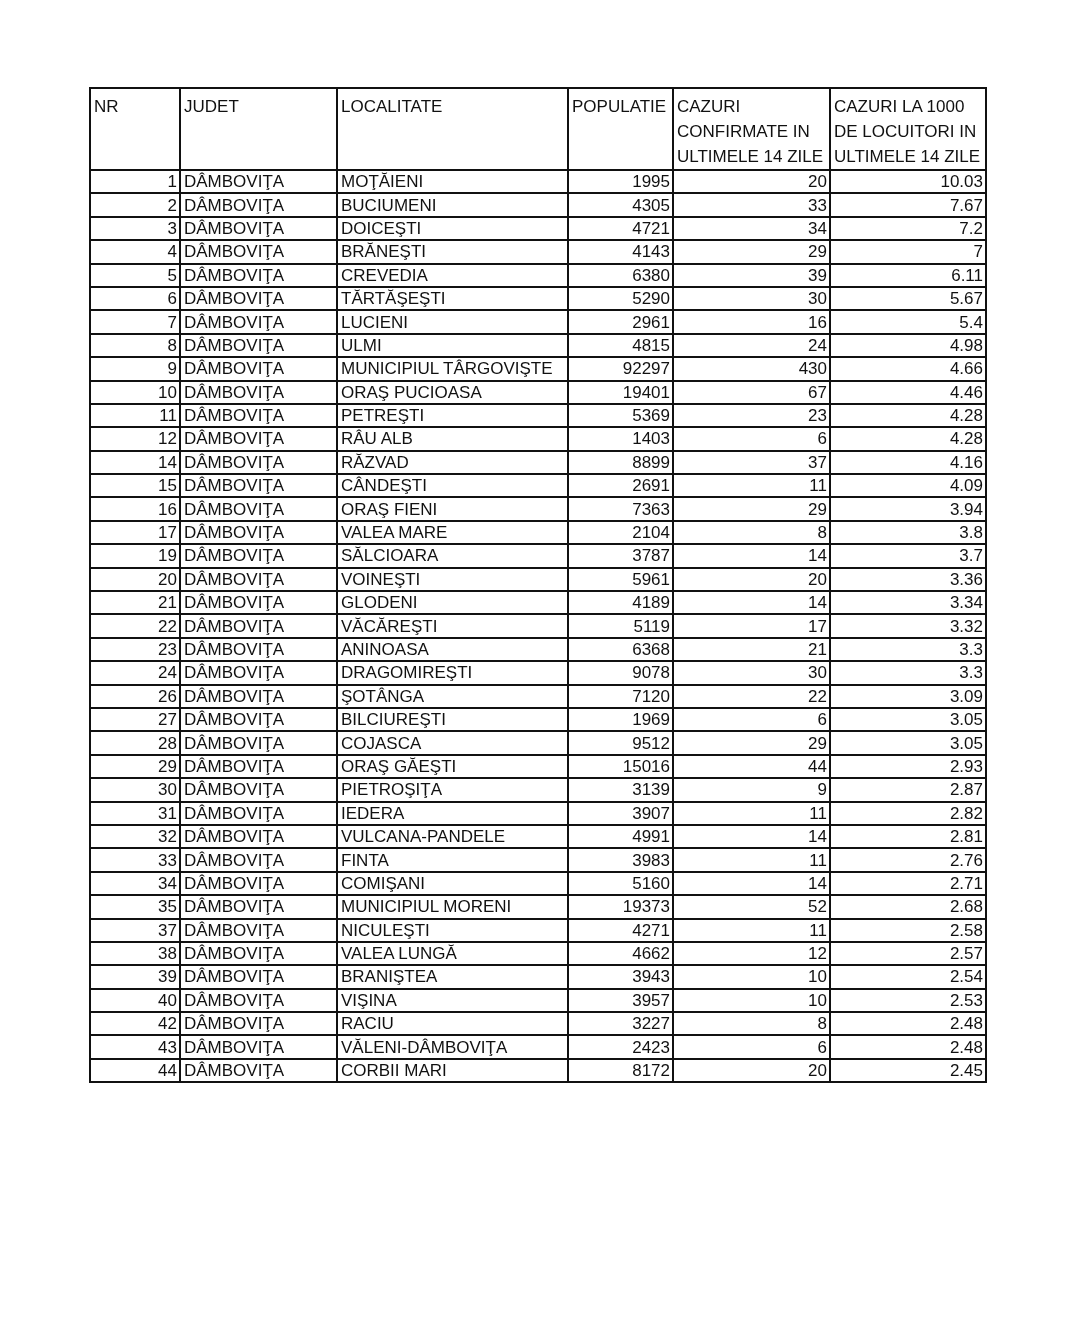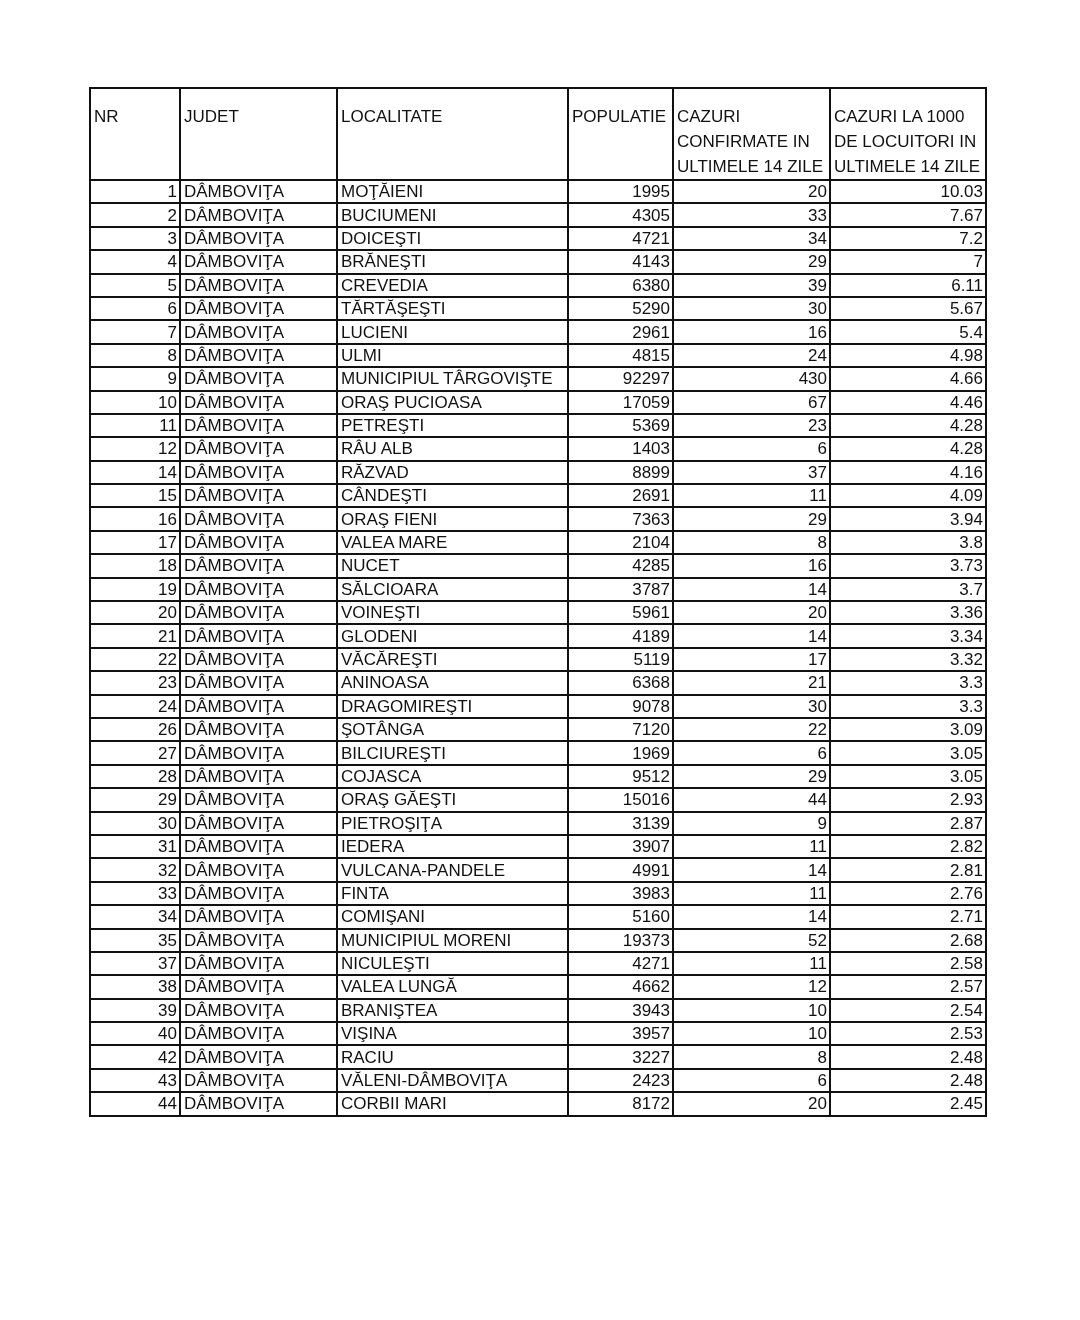--- a/index.html
+++ b/index.html
@@ -6,21 +6,21 @@
   body { width: 1080px; height: 1320px; position: relative; overflow: hidden; font-family: "Liberation Sans", "DejaVu Sans", sans-serif; color: #111; }
   .sheet { position: absolute; left: 89px; top: 87px; }
   table { border-collapse: collapse; table-layout: fixed; width: 896px; border: 2.5px solid #111; }
   col.c-nr { width: 90px; }
   col.c-judet { width: 157px; }
   col.c-loc { width: 231px; }
   col.c-pop { width: 105px; }
   col.c-caz { width: 157px; }
   col.c-rate { width: 156px; }
   th, td { border: 2px solid #111; padding: 0 2px 0 3px; font-size: 17px; line-height: 21px; white-space: nowrap; overflow: hidden; }
-  th { font-weight: normal; text-align: left; vertical-align: top; height: 72px; line-height: 25px; padding-top: 15px; white-space: normal; }
+  th { font-weight: normal; text-align: left; vertical-align: top; height: 72px; line-height: 25px; padding-top: 5px; white-space: normal; }
   td { height: 21.4px; }
   td.num { text-align: right; }
   td.txt { text-align: left; }
 </style>
 </head>
 <body>
 
 <div class="sheet">
   <table>
     <colgroup>
@@ -111,21 +111,21 @@
           <td class="txt">DÂMBOVIŢA</td>
           <td class="txt">MUNICIPIUL TÂRGOVIŞTE</td>
           <td class="num">92297</td>
           <td class="num">430</td>
           <td class="num">4.66</td>
         </tr>
         <tr>
           <td class="num">10</td>
           <td class="txt">DÂMBOVIŢA</td>
           <td class="txt">ORAŞ PUCIOASA</td>
-          <td class="num">17059</td>
+          <td class="num">19401</td>
           <td class="num">67</td>
           <td class="num">4.46</td>
         </tr>
         <tr>
           <td class="num">11</td>
           <td class="txt">DÂMBOVIŢA</td>
           <td class="txt">PETREŞTI</td>
           <td class="num">5369</td>
           <td class="num">23</td>
           <td class="num">4.28</td>
@@ -162,28 +162,20 @@
           <td class="num">29</td>
           <td class="num">3.94</td>
         </tr>
         <tr>
           <td class="num">17</td>
           <td class="txt">DÂMBOVIŢA</td>
           <td class="txt">VALEA MARE</td>
           <td class="num">2104</td>
           <td class="num">8</td>
           <td class="num">3.8</td>
-        </tr>
-        <tr>
-          <td class="num">18</td>
-          <td class="txt">DÂMBOVIŢA</td>
-          <td class="txt">NUCET</td>
-          <td class="num">4285</td>
-          <td class="num">16</td>
-          <td class="num">3.73</td>
         </tr>
         <tr>
           <td class="num">19</td>
           <td class="txt">DÂMBOVIŢA</td>
           <td class="txt">SĂLCIOARA</td>
           <td class="num">3787</td>
           <td class="num">14</td>
           <td class="num">3.7</td>
         </tr>
         <tr>

